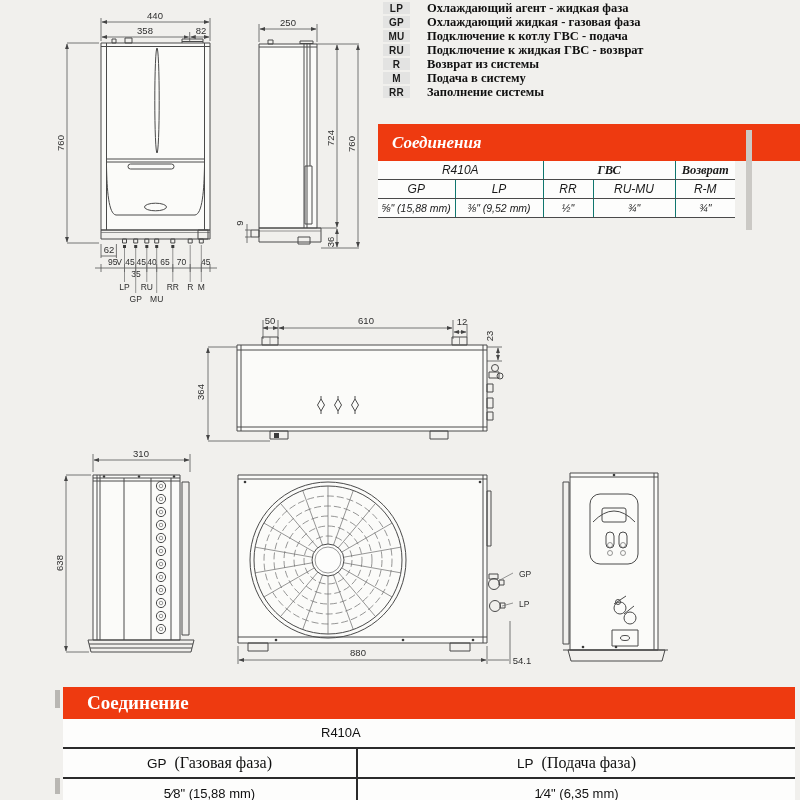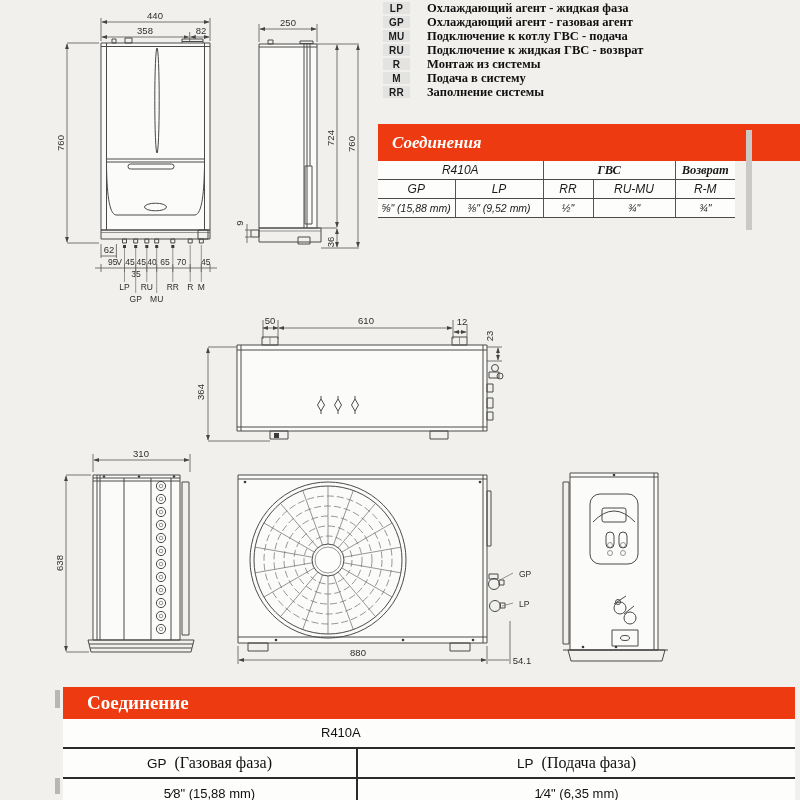--- a/index.html
+++ b/index.html
@@ -50,33 +50,33 @@
 </head>
 <body>
 
 <div class="abs legend">
   <div class="legend-row">
       <div class="legend-badge">LP</div>
       <div class="legend-text">Охлаждающий агент - жидкая фаза</div>
     </div>
   <div class="legend-row">
       <div class="legend-badge">GP</div>
-      <div class="legend-text">Охлаждающий агент - газовая агент</div>
+      <div class="legend-text">Охлаждающий жидкая - газовая фаза</div>
     </div>
   <div class="legend-row">
       <div class="legend-badge">MU</div>
       <div class="legend-text">Подключение к котлу ГВС - подача</div>
     </div>
   <div class="legend-row">
       <div class="legend-badge">RU</div>
       <div class="legend-text">Подключение к жидкая ГВС - возврат</div>
     </div>
   <div class="legend-row">
       <div class="legend-badge">R</div>
-      <div class="legend-text">Монтаж из системы</div>
+      <div class="legend-text">Возврат из системы</div>
     </div>
   <div class="legend-row">
       <div class="legend-badge">M</div>
       <div class="legend-text">Подача в систему</div>
     </div>
   <div class="legend-row">
       <div class="legend-badge">RR</div>
       <div class="legend-text">Заполнение системы</div>
     </div>
 </div>

